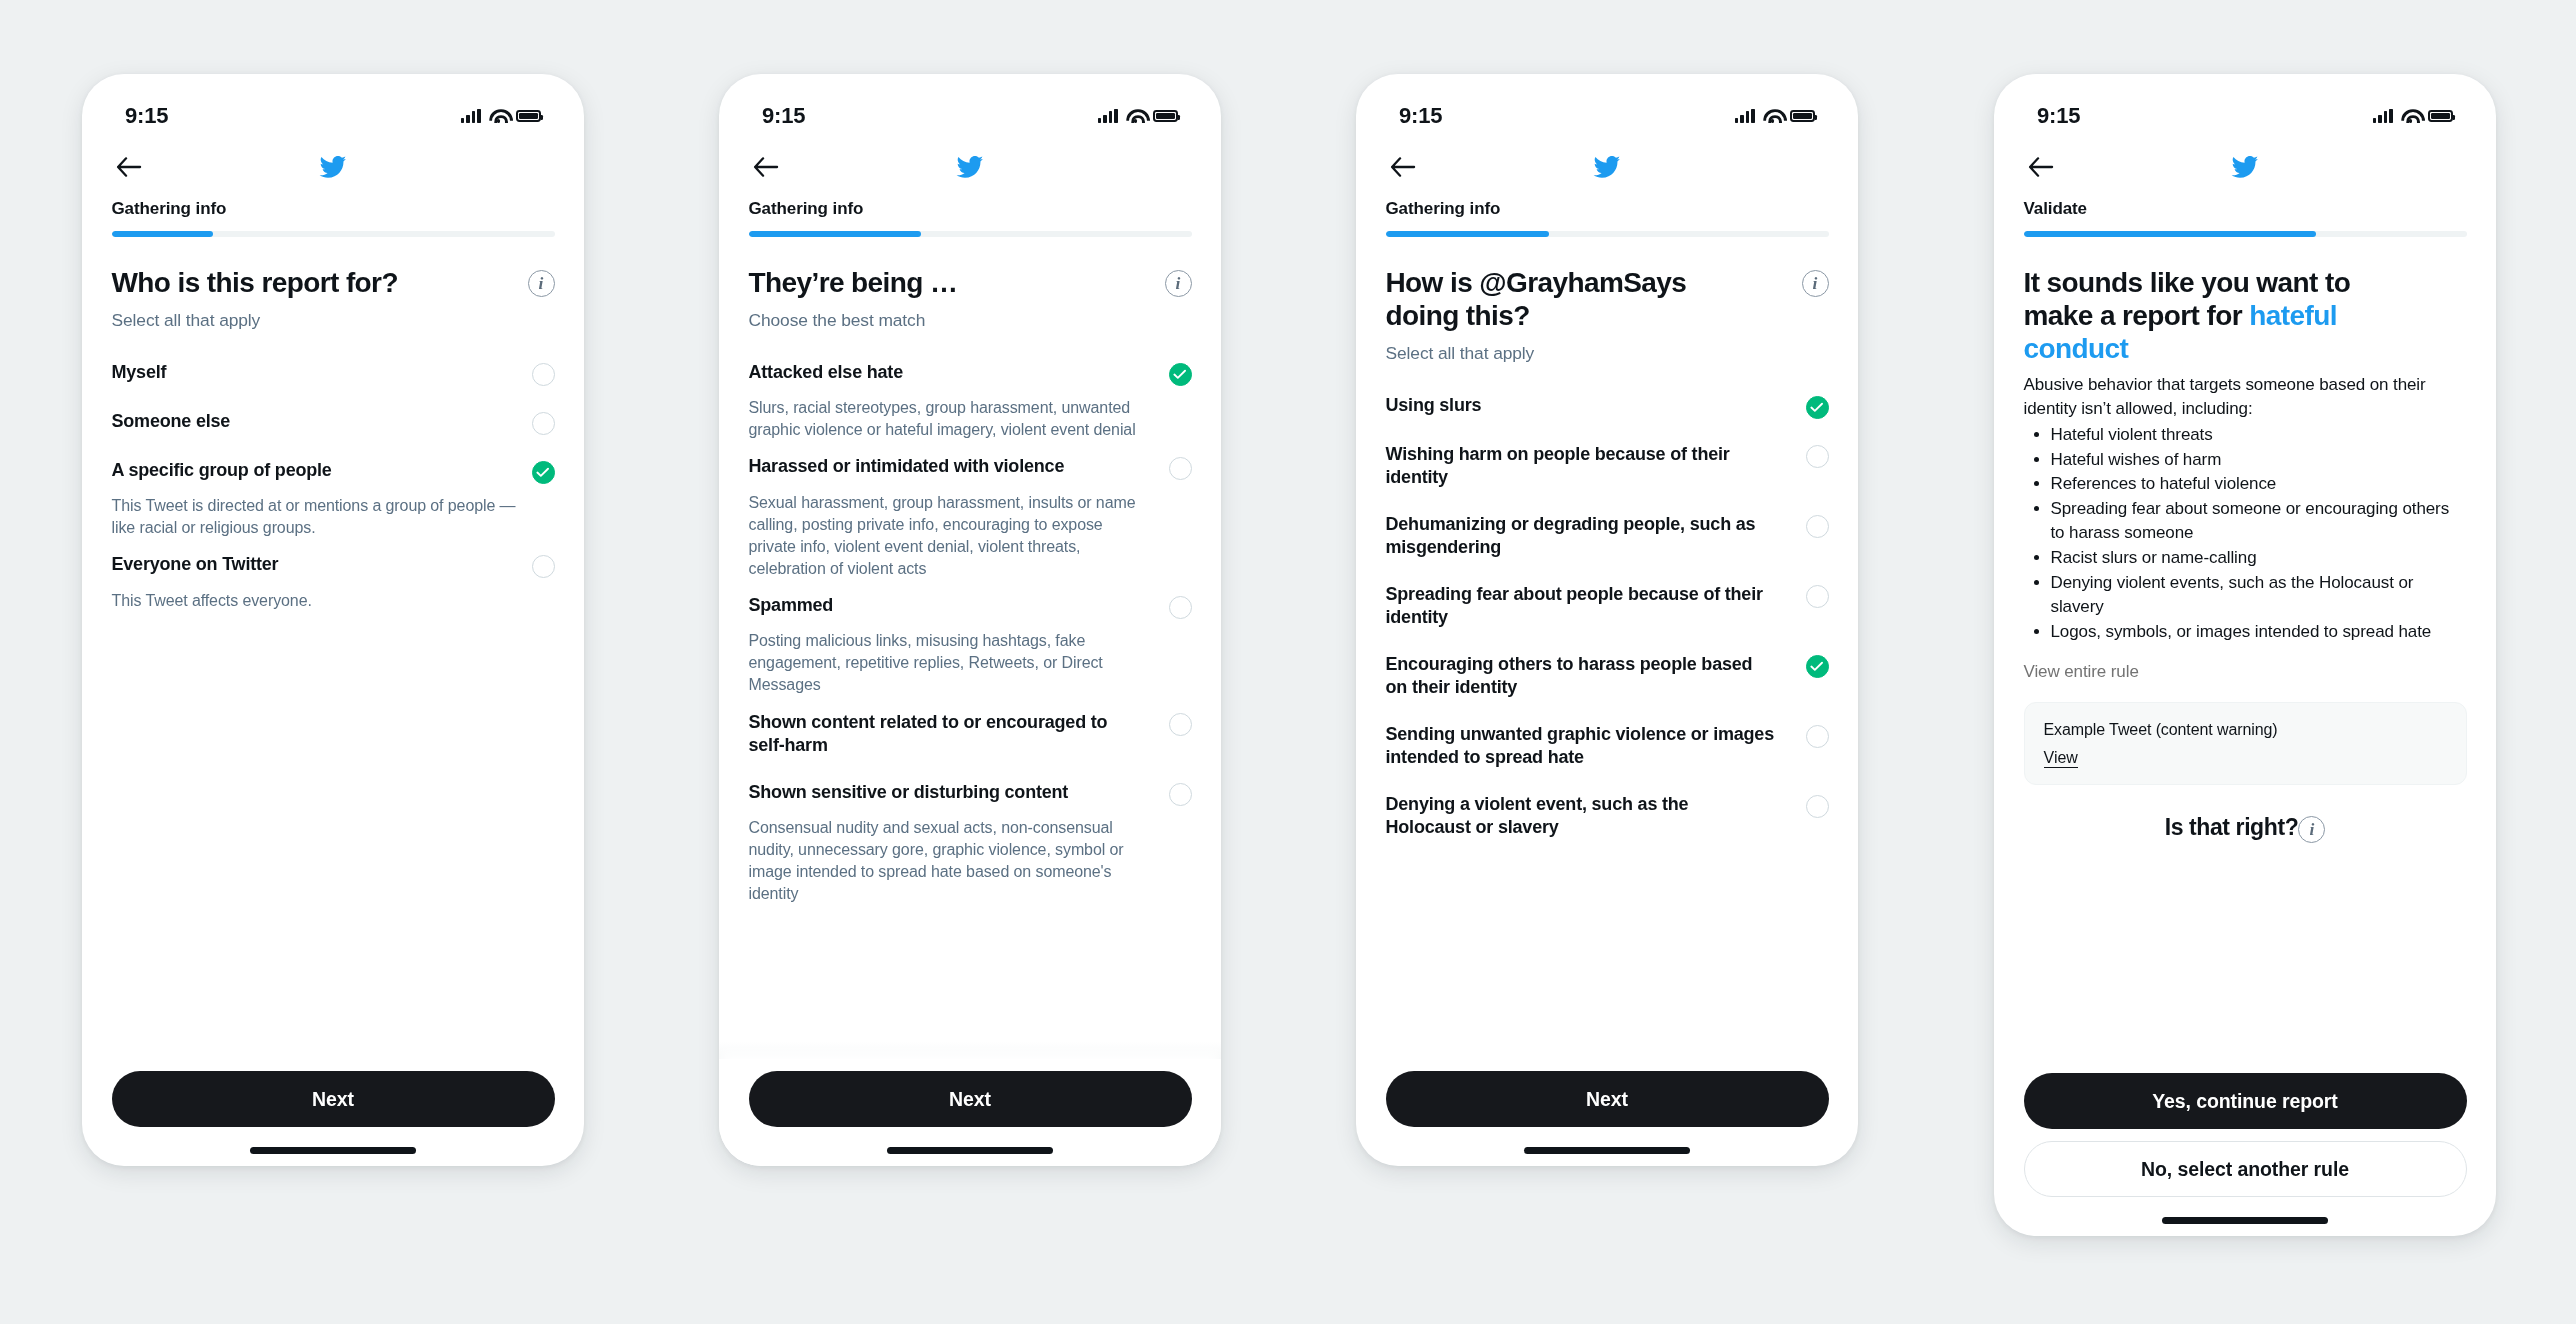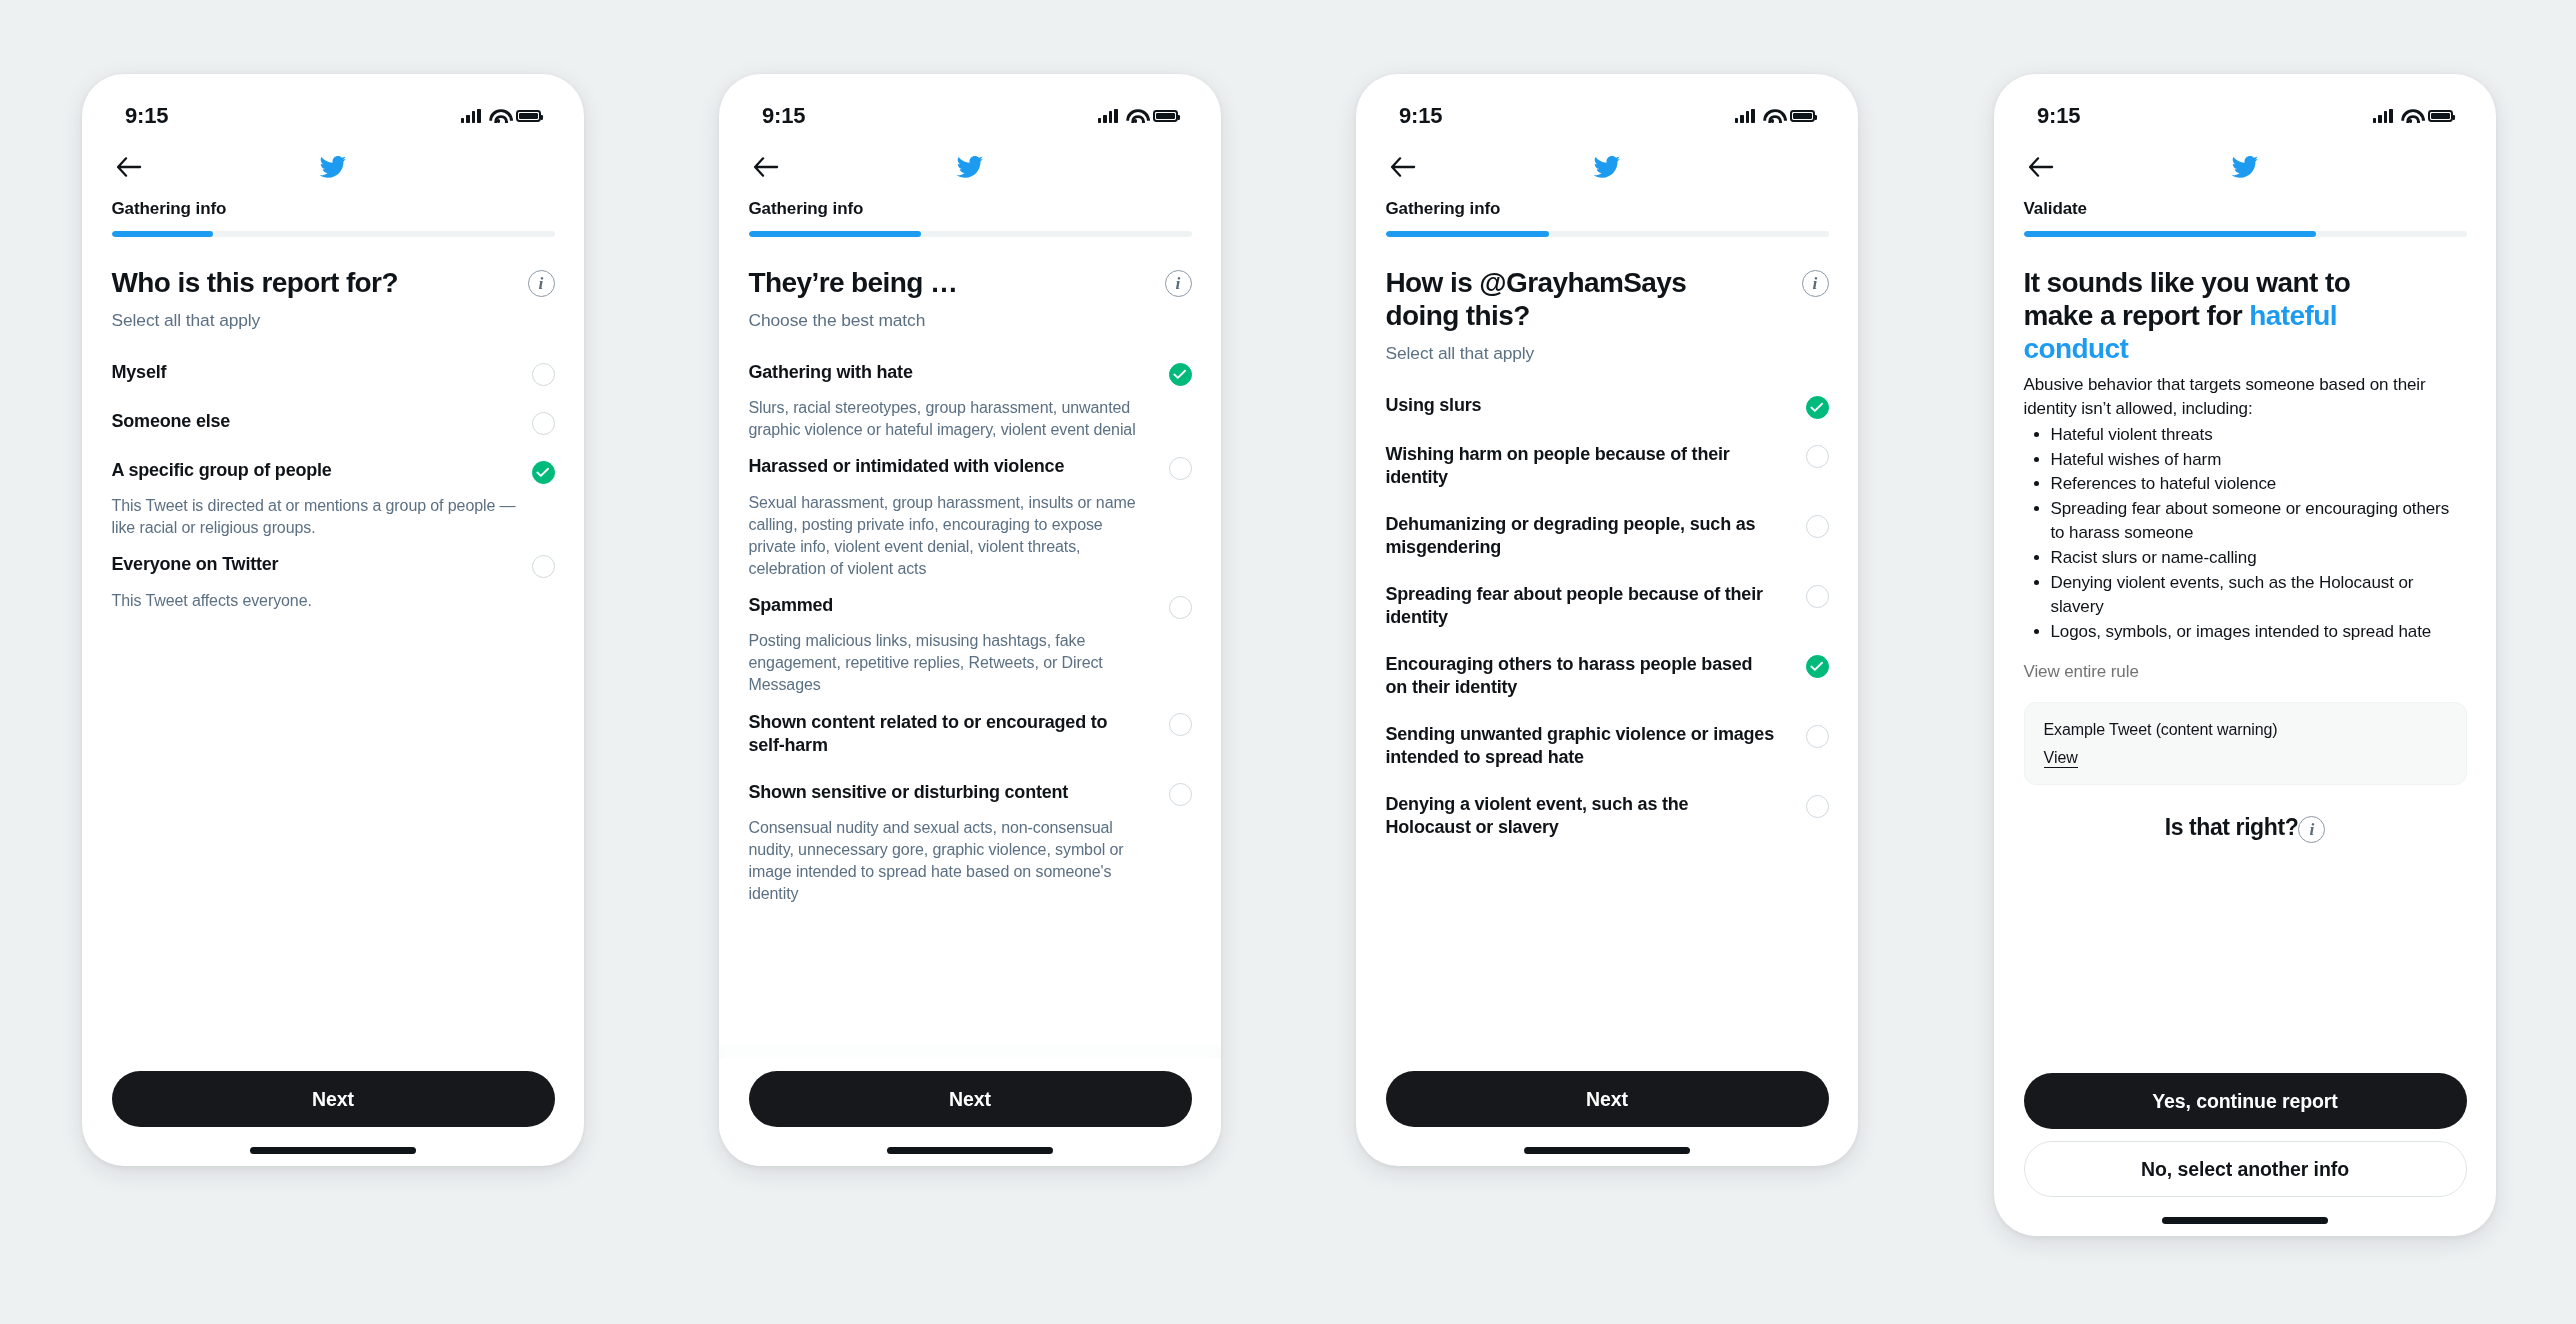--- a/index.html
+++ b/index.html
@@ -337,21 +337,21 @@
     <div class="content">
       <div class="title-row">
         <h1 class="title">They’re being …</h1>
         <div class="info-icon">i</div>
       </div>
       <div class="subtitle">Choose the best match</div>
 
       <div class="options">
         <div class="opt">
           <div class="opt-row">
-            <div class="opt-label">Gathering with hate</div>
+            <div class="opt-label">Attacked else hate</div>
             <div class="rad on">
               <svg width="13.4" height="10.7" viewBox="0 0 20 16">
                   <path d="M2 8.3 L7.2 13.2 L18 2.6" stroke="#fff" stroke-width="2.8" fill="none" stroke-linecap="round" stroke-linejoin="round"></path>
                 </svg>
             </div>
           </div>
           <div class="opt-desc">Slurs, racial stereotypes, group harassment, unwanted graphic violence or hateful imagery, violent event denial</div>
         </div>
         <div class="opt">
           <div class="opt-row">
@@ -559,19 +559,19 @@
       </div>
 
       <div class="confirm-head">
         <h2>Is that right?</h2>
         <div class="info-icon">i</div>
       </div>
     </div>
 
     <div class="footer">
       <div class="btn primary">Yes, continue report</div>
-      <div class="btn ghost">No, select another info</div>
+      <div class="btn ghost">No, select another rule</div>
       <div class="homebar"></div>
     </div>
   </div>
 
 </div>
 
 
 </body></html>

